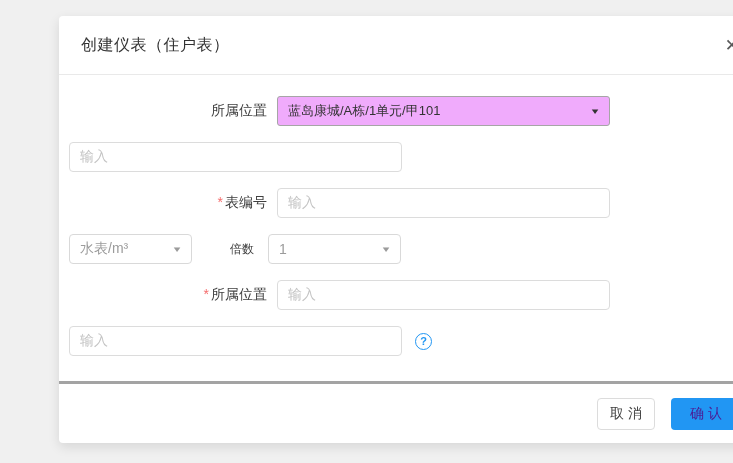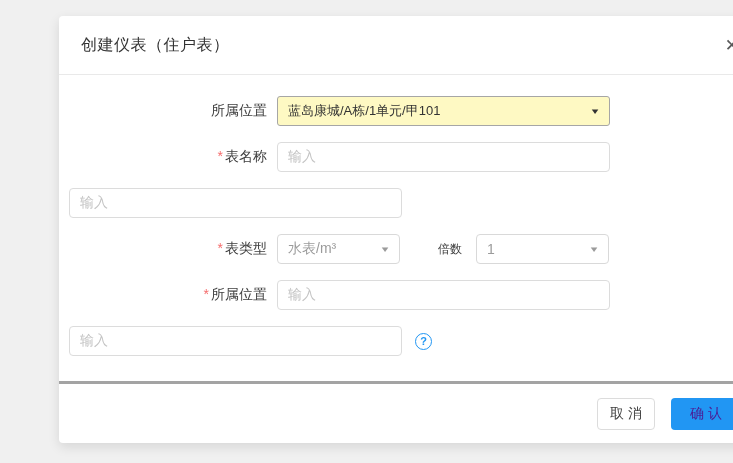--- a/index.html
+++ b/index.html
@@ -28,21 +28,21 @@
 
   input.text {
     width:333px; height:30px; border:1px solid #dcdcdc; border-radius:4px;
     padding:9px 10px; font-size:14px; color:#333; outline:none; background:#fff;
     font-family:Liberation Serif, serif;
   }
   input.text::placeholder { color:#c3c3c3; }
 
   .select { display:flex; align-items:center; justify-content:space-between; cursor:pointer; }
   .select-native {
-    width:333px; height:30px; background:#fef9c3; border:1px solid #a6a6a6;
+    width:333px; height:30px; background:#f0abfc; border:1px solid #a6a6a6;
     border-radius:3px; padding:0 10px; font-size:13px; color:#333;
   }
   .arrow-dark { font-size:8px; color:#333; transform:scaleX(1.4); }
   .select-sm {
     height:30px; border:1px solid #d9d9d9; border-radius:4px;
     padding:0 10px; font-size:14px; color:#9b9b9b; background:#fff;
   }
   .select-type { width:123px; }
   .select-mult { width:133px; }
   .arrow-gray { font-size:8px; color:#9b9b9b; transform:scaleX(1.4); }
@@ -85,38 +85,35 @@
       </div>
       <div class="field-col">
         <div class="select select-native">
           <span>蓝岛康城/A栋/1单元/甲101</span>
           <span class="arrow-dark">▼</span>
         </div>
       </div>
     </div>
 
     <div class="form-row">
+      <div class="field-col">
+        <input type="text" class="text" placeholder="输入" style="">
+      </div>
+    </div>
+
+    <div class="form-row">
       <div class="label-col">
-        <span class="req">*</span><span>表名称</span>
+        <span class="req">*</span><span>表编号</span>
       </div>
       <div class="field-col">
         <input type="text" class="text" placeholder="输入" style="">
       </div>
     </div>
 
     <div class="form-row">
-      <div class="field-col">
-        <input type="text" class="text" placeholder="输入" style="">
-      </div>
-    </div>
-
-    <div class="form-row">
-      <div class="label-col">
-        <span class="req">*</span><span>表类型</span>
-      </div>
       <div class="field-col">
         <div class="select select-sm select-type">
           <span>水表/m³</span>
           <span class="arrow-gray">▼</span>
         </div>
         <span class="inline-label">倍数</span>
         <div class="select select-sm select-mult">
           <span>1</span>
           <span class="arrow-gray">▼</span>
         </div>

